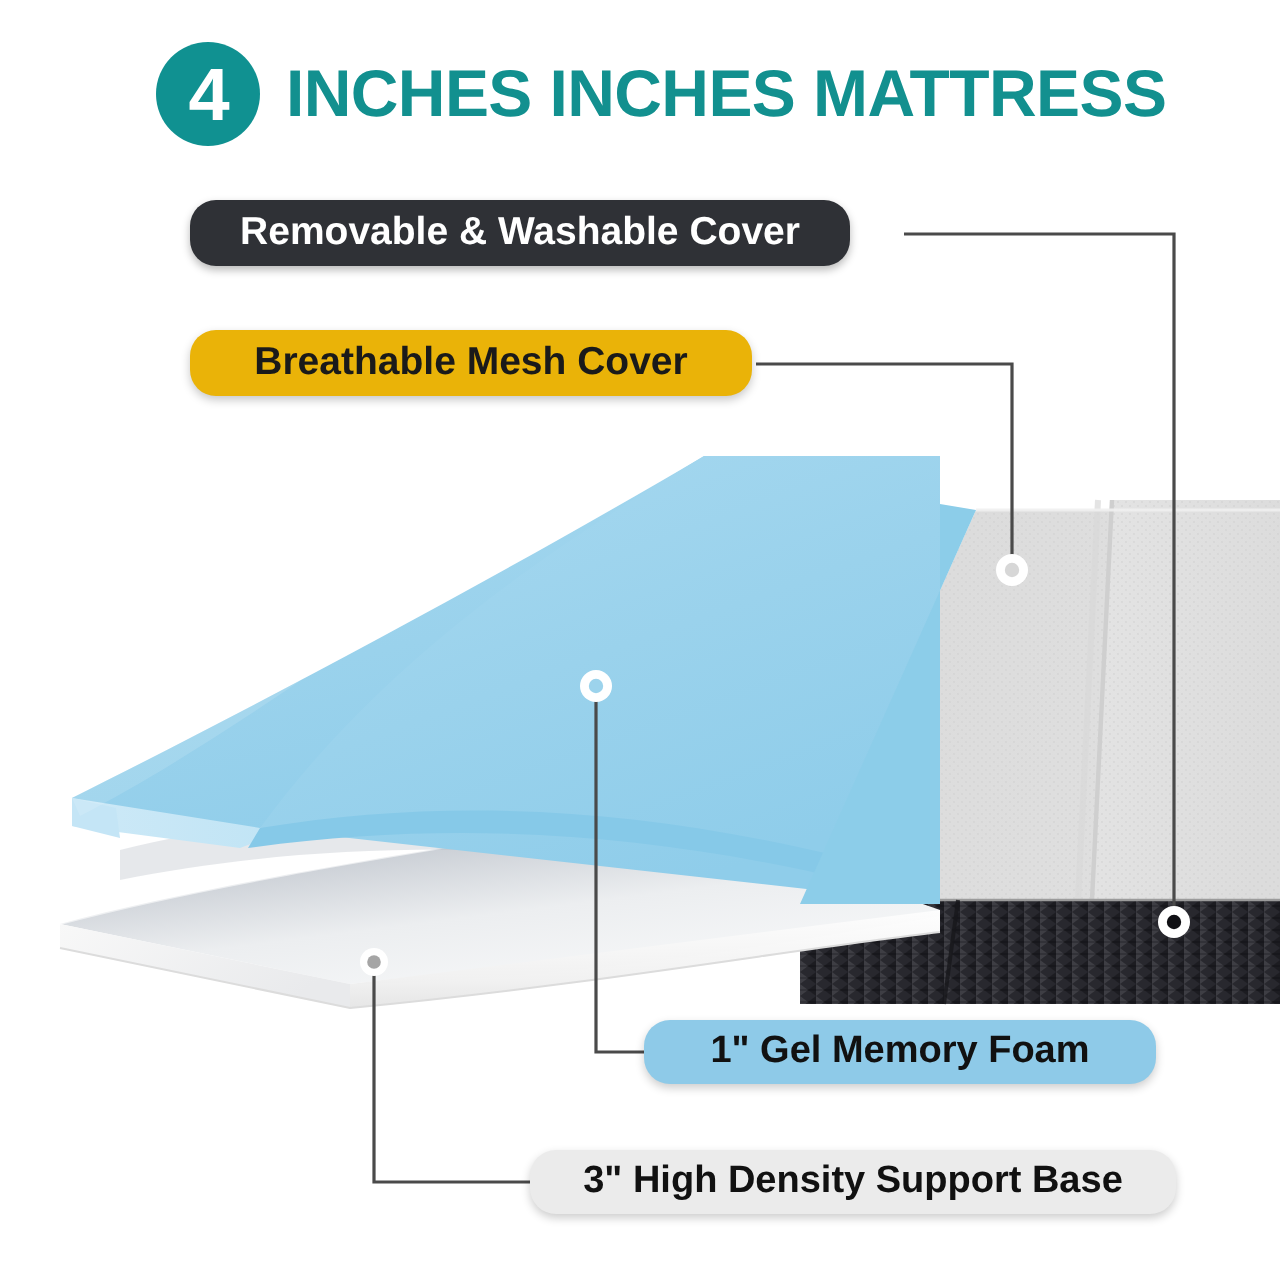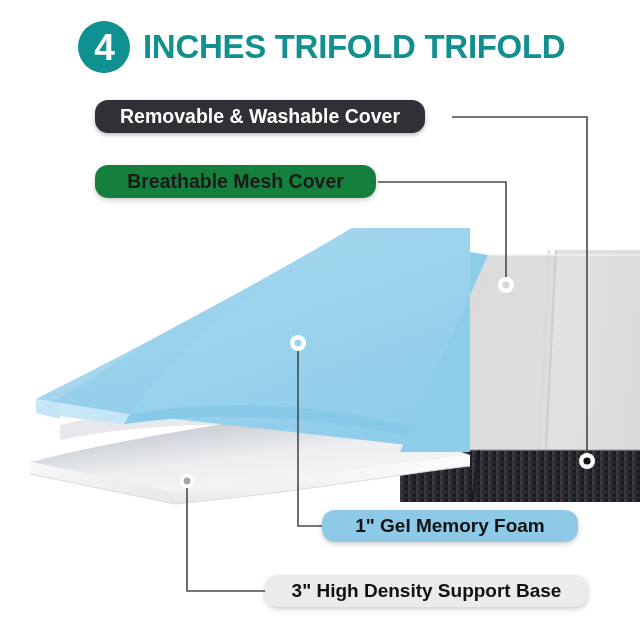--- a/index.html
+++ b/index.html
@@ -68,21 +68,21 @@
     white-space: nowrap;
     font-weight: bold;
     font-family: "Liberation Sans", sans-serif;
   }
   .chip-dark {
     background: #2f3136;
     color: #ffffff;
     box-shadow: 0 2px 4px rgba(0,0,0,0.28);
   }
   .chip-light {
-    background: #15803d;
+    background: #eab308;
     color: #1a1a1a;
     box-shadow: 0 2px 5px rgba(0,0,0,0.22);
   }
   .chip-gray {
     background: #ebebeb;
     color: #111111;
     box-shadow: 0 2px 5px rgba(0,0,0,0.20);
   }
   .chip-blue {
     background: #8ecae8;
@@ -274,21 +274,21 @@
       <circle cx="298" cy="343" r="3.6" fill="#9cd3ec"></circle>
       <circle cx="187" cy="481" r="7" fill="#ffffff"></circle>
       <circle cx="187" cy="481" r="3.4" fill="#a5a5a5"></circle>
     </g>
   </svg>
 
   <div class="title-row">
     <div class="badge">
       <span class="badge-num">4</span>
     </div>
-    <div class="title-text">INCHES TRIFOLD TRIFOLD</div>
+    <div class="title-text">INCHES INCHES MATTRESS</div>
   </div>
 
   <div id="chip-removable" class="chip chip-dark">
     <span>Removable &amp; Washable Cover</span>
   </div>
 
   <div id="chip-mesh" class="chip chip-light">
     <span>Breathable Mesh Cover</span>
   </div>
 

